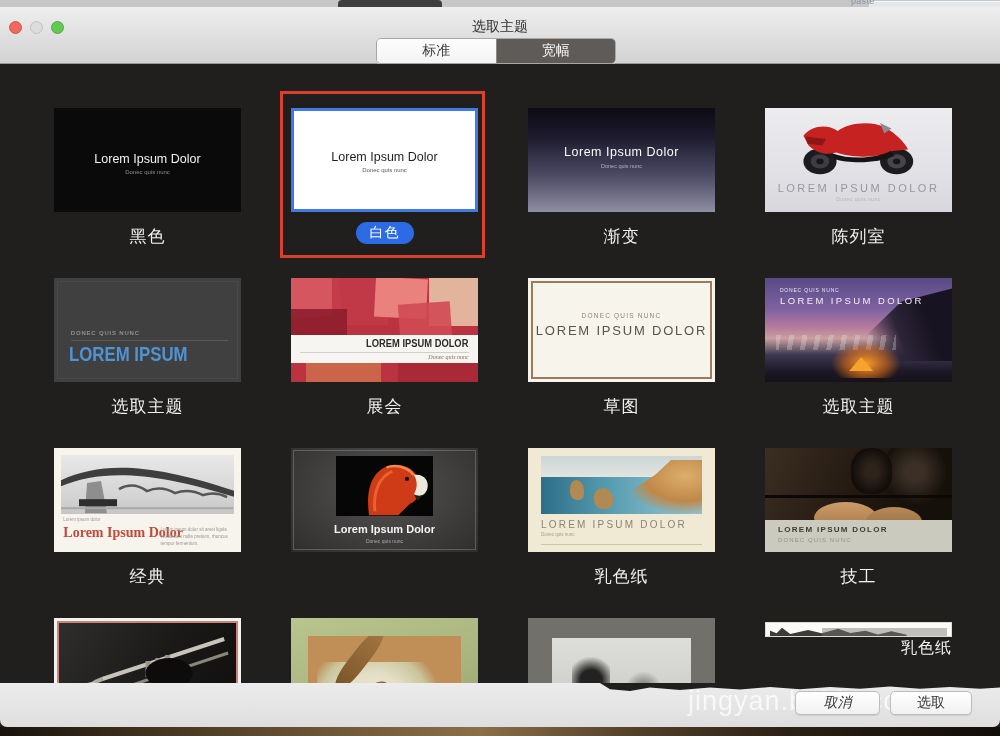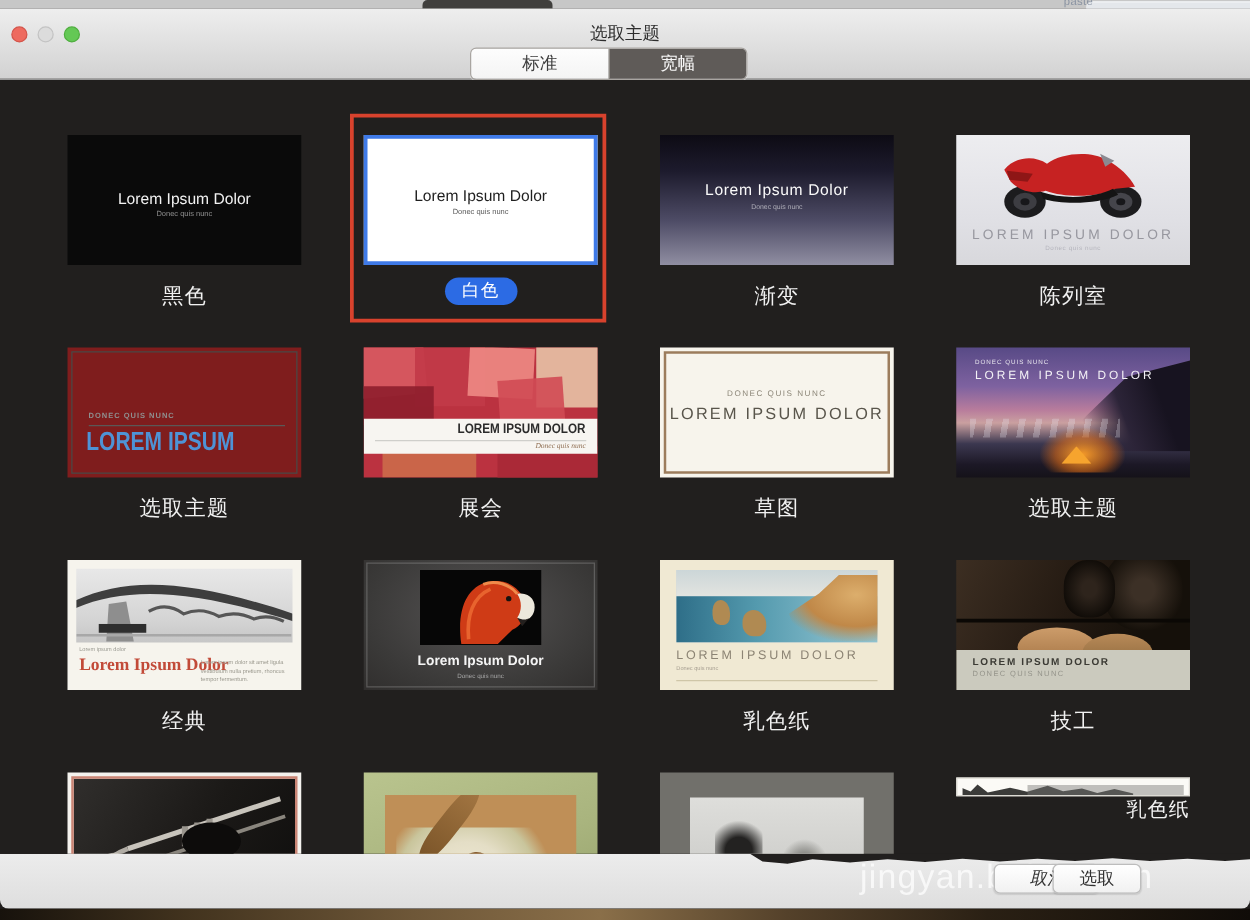--- a/index.html
+++ b/index.html
@@ -15,21 +15,21 @@
 
   
   .titlebar { position:absolute; top:7px; left:0; right:0; height:57px;
               background:linear-gradient(#eeeeee,#d2d2d2); border-bottom:1px solid #979797; }
   .traffic { position:absolute; top:14px; left:9px; display:flex; gap:8px; }
   .light { width:13px; height:13px; border-radius:50%; }
   .light.red    { background:#ee6a5f; border:1px solid #d3544a; }
   .light.yellow { background:#dcdcdc; border:1px solid #c3c3c3; }
   .light.green  { background:#64c855; border:1px solid #4fae3f; }
   .win-title { position:absolute; top:11px; left:0; right:0; text-align:center; font-size:14px; color:#2d2d2d; }
-  .seg { position:absolute; top:31px; left:376px; width:222px; height:26px; display:flex;
+  .seg { position:absolute; top:31px; left:376px; width:240px; height:26px; display:flex;
          border:1px solid #a9a5a1; border-radius:5px; overflow:hidden; box-shadow:0 1px 0 rgba(255,255,255,.45); }
   .seg-item { flex:1; display:flex; align-items:center; justify-content:center; font-size:14px; cursor:default; }
   .seg-std  { background:linear-gradient(#fdfdfd,#f4f4f4); color:#3c3c3c; }
   .seg-wide { background:#5f5b58; color:#f6f6f6; border-left:1px solid #8d8984; }
 
   
   .content { position:absolute; top:64px; left:4px; width:1000px; height:619px; background:#211f1e; overflow:hidden; }
   .grid { position:absolute; left:50px; top:44px; display:grid; grid-template-columns:repeat(4,187px);
           column-gap:50px; row-gap:0; }
   .cell { width:187px; height:170px; position:relative; }
@@ -54,21 +54,21 @@
   .t-white .ss { top:57%; font-size:6px; color:#5a5a5a; }
   
   .t-grad { background:linear-gradient(180deg,#0d0b14 0%,#1d1b2d 28%,#4e4c66 66%,#908ea2 100%); }
   .t-grad .st { top:36%; font-size:12.5px; font-weight:300; color:#fafafa; letter-spacing:.5px; }
   .t-grad .ss { top:53%; font-size:5.5px; color:rgba(255,255,255,.55); }
   
   .t-showroom { background:linear-gradient(180deg,#ededf0 0%,#e0e0e5 65%,#d8d8dc 100%); }
   .t-showroom .st { top:71%; font-size:11px; color:#97979f; letter-spacing:2.5px; font-weight:400; }
   .t-showroom .ss { top:85%; font-size:5px; color:#b4b4bc; letter-spacing:.5px; }
   
-  .t-modern { background:#7f1d1d; }
+  .t-modern { background:#404040; }
   .t-modern::after { content:""; position:absolute; inset:3px; border:1px solid #4a4846; pointer-events:none; }
   .t-modern .eb { left:9%; top:50%; font-size:6px; font-weight:700; color:#8f8f8f; letter-spacing:.8px; }
   .t-modern .ln { left:9%; right:7%; top:60%; border-top:1px solid #5a5856; }
   .t-modern .st { left:8%; top:62%; font-size:21px; font-weight:700; color:#4e93d6;
                   transform:scaleX(.8); transform-origin:left; letter-spacing:0; }
   
   .t-expo { background:#bb3240; }
   .px { position:absolute; opacity:.9; }
   .expo-band { position:absolute; left:0; right:0; top:55%; height:27%; background:#f7f5f1; }
   .expo-band .st { right:5%; top:8%; font-size:11px; font-weight:700; color:#2b2b2b;
@@ -160,21 +160,21 @@
   .footer { position:absolute; left:0; top:683px; width:1000px; height:44px; z-index:2;
             background:linear-gradient(#ececec,#dedede); border-radius:0 0 7px 7px;
             clip-path:polygon(0 0,60% 0,61% 14%,63% 18%,65% 10%,68% 16%,71% 10%,74% 15%,77% 9%,80% 14%,83% 9%,86% 13%,89% 8%,92% 13%,95% 9%,98% 13%,100% 10%,100% 100%,0 100%); }
   .watermark { position:absolute; left:688px; top:686px; z-index:3; font-size:27px; letter-spacing:1px;
                color:rgba(255,255,255,.72); pointer-events:none; }
   .btn { position:absolute; top:691px; height:24px; z-index:4; border-radius:5px;
          background:linear-gradient(#ffffff,#f1f1f1); border:1px solid #bdbdbd;
          font-size:14px; color:#333; display:flex; align-items:center; justify-content:center;
          box-shadow:0 1px 1px rgba(0,0,0,.1); font-family:"Liberation Sans",sans-serif; }
   .btn-cancel { left:795px; width:85px;font-style:italic; }
-  .btn-choose { left:842px; width:71px; }
+  .btn-choose { left:890px; width:82px; }
   .desktop-bottom { position:absolute; left:0; top:727px; width:1000px; height:9px;
       background:linear-gradient(90deg,#17120c 0%,#42331e 15%,#6e5738 33%,#8a6f49 48%,#54412a 63%,#2a2014 79%,#100c08 100%); }
 </style>
 </head>
 <body>
 
 <div class="screen">
 
   <div class="desktop-strip">
     <div class="bg-tab"></div>

